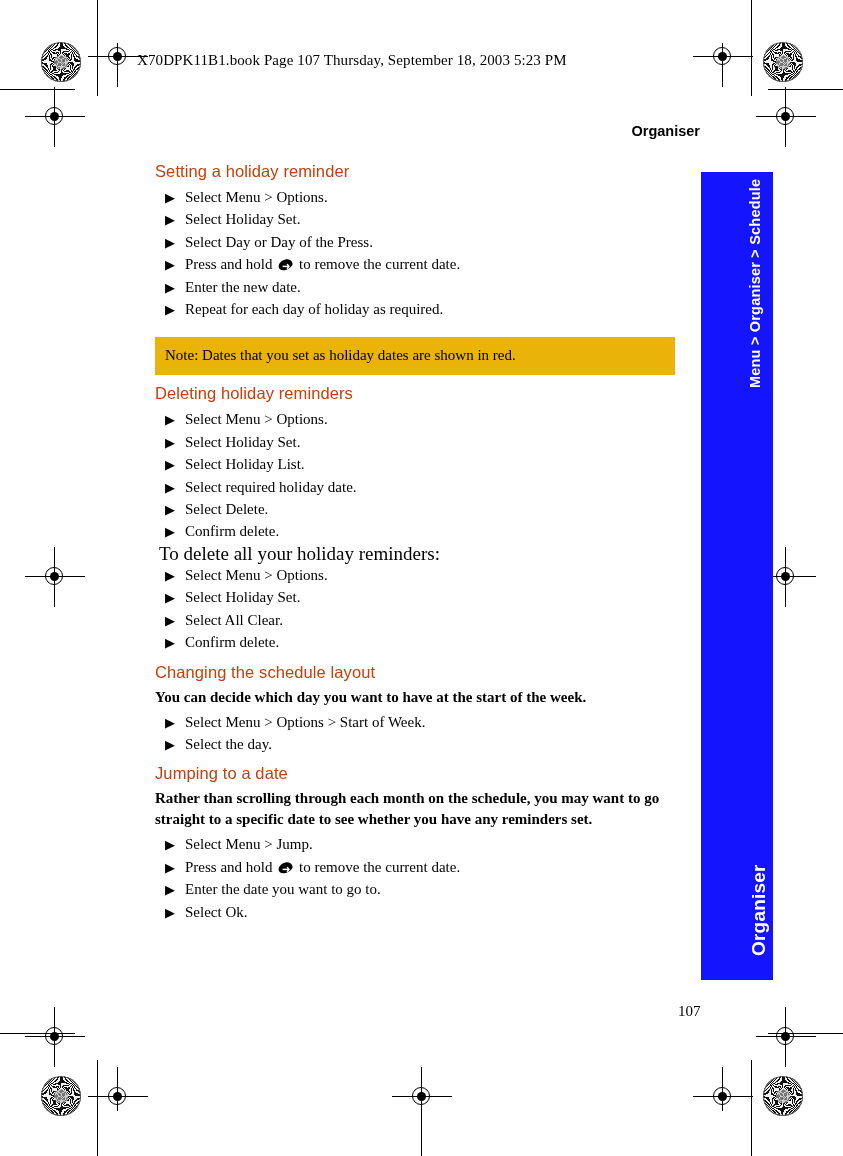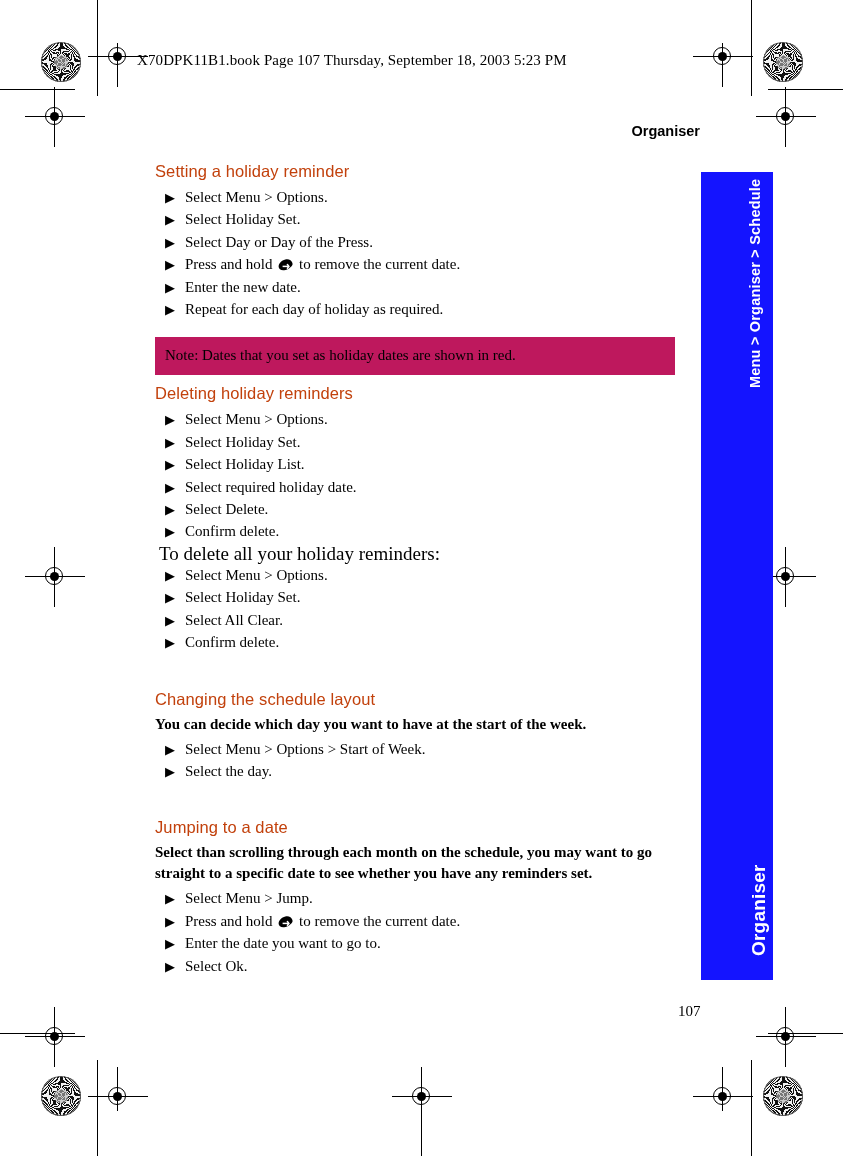--- a/index.html
+++ b/index.html
@@ -99,21 +99,21 @@
   }
 
   h2.sect {
     font-family: "Liberation Sans", sans-serif;
     font-weight: normal;
     font-size: 16.5px;
     margin: 0 0 5px 0;
     color: #c2410c;
     letter-spacing: 0.1px;
   }
-  .sect.spaced { margin-top: 36px; }
+  .sect.spaced { margin-top: 9px; }
 
   ul.steps {
     list-style: none;
     margin: 0;
     padding: 0;
   }
   ul.steps li {
     position: relative;
     padding-left: 30px;
     font-size: 15px;
@@ -134,21 +134,21 @@
     font-weight: bold;
   }
   p.lead {
     font-size: 19px;
     line-height: 21px;
     margin: 0 0 0 4px;
   }
   b { font-weight: normal; }
 
   .note {
-    background: #be185d;
+    background: #eab308;
     margin: 17px 0 9px 0;
     padding: 9px 10px 10px 10px;
     font-size: 15px;
     line-height: 19px;
   }
 
   
   .side-tab {
     position: absolute;
     left: 701px;
@@ -332,21 +332,21 @@
     </ul>
 
   <h2 class="sect spaced">Changing the schedule layout</h2>
   <p class="body">You can decide which day you want to have at the start of the week.</p>
   <ul class="steps">
       <li><span class="bullet">▶</span><span>Select </span><b>Menu</b><span> &gt; </span><b>Options</b><span> &gt; </span><b>Start of Week</b><span>.</span></li>
       <li><span class="bullet">▶</span><span>Select the day.</span></li>
     </ul>
 
   <h2 class="sect spaced">Jumping to a date</h2>
-  <p class="body">Select than scrolling through each month on the schedule, you may want to go straight to a specific date to see whether you have any reminders set.</p>
+  <p class="body">Rather than scrolling through each month on the schedule, you may want to go straight to a specific date to see whether you have any reminders set.</p>
   <ul class="steps">
       <li><span class="bullet">▶</span><span>Select </span><b>Menu</b><span> &gt; </span><b>Jump</b><span>.</span></li>
       <li><span class="bullet">▶</span><span>Press and hold </span><span class="keyglyph"><svg width="15" height="12" viewBox="0 0 15 12">
             <path d="M14.4 4.0 C13.6 1.3 10.6 -0.3 7.3 0.6 C3.6 1.6 0.6 4.6 0.6 7.6 C0.6 10.0 3.0 11.6 6.2 11.2 C10.2 10.7 14.0 7.7 14.6 5.2 Z" fill="#000"></path>
             <path d="M4.6 7.4 L10.0 7.4" stroke="#fff" stroke-width="1.5" fill="none"></path>
             <path d="M9.4 5.6 L11.0 7.4 L9.4 9.2" stroke="#fff" stroke-width="1.5" fill="none" stroke-linejoin="round" stroke-linecap="round"></path>
           </svg></span><span> to remove the current date.</span></li>
       <li><span class="bullet">▶</span><span>Enter the date you want to go to.</span></li>
       <li><span class="bullet">▶</span><span>Select </span><b>Ok</b><span>.</span></li>
     </ul>

